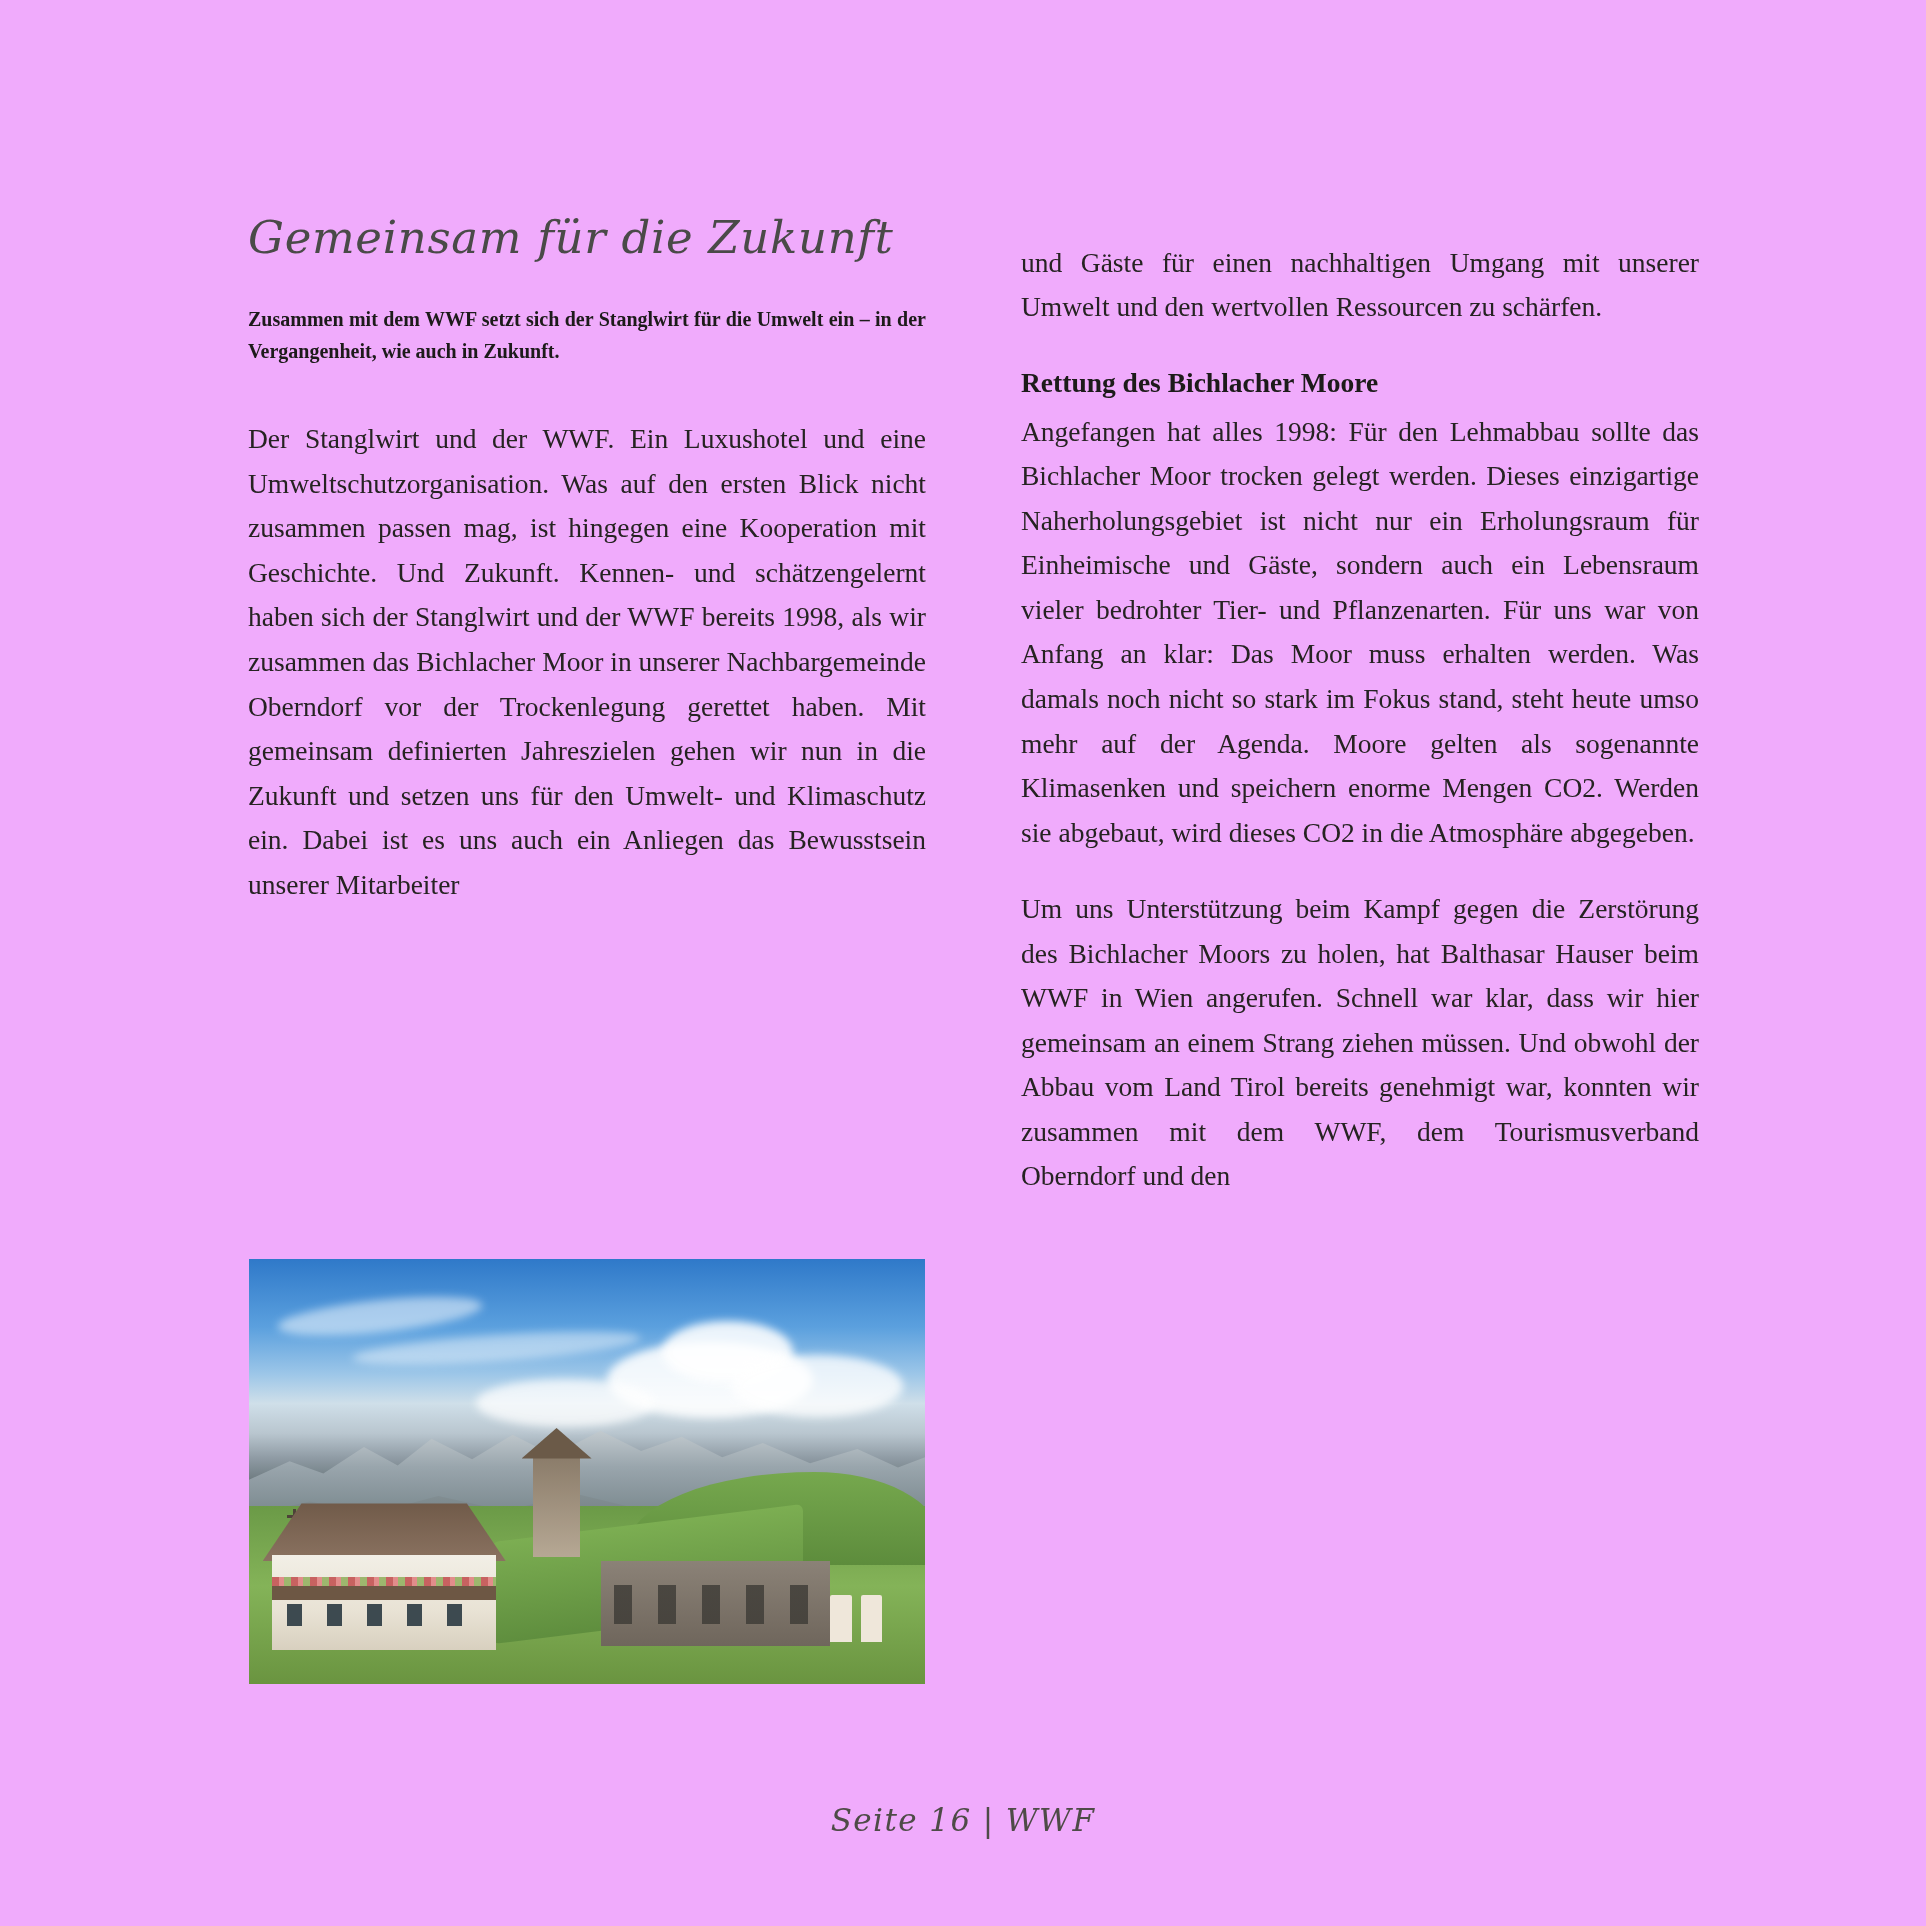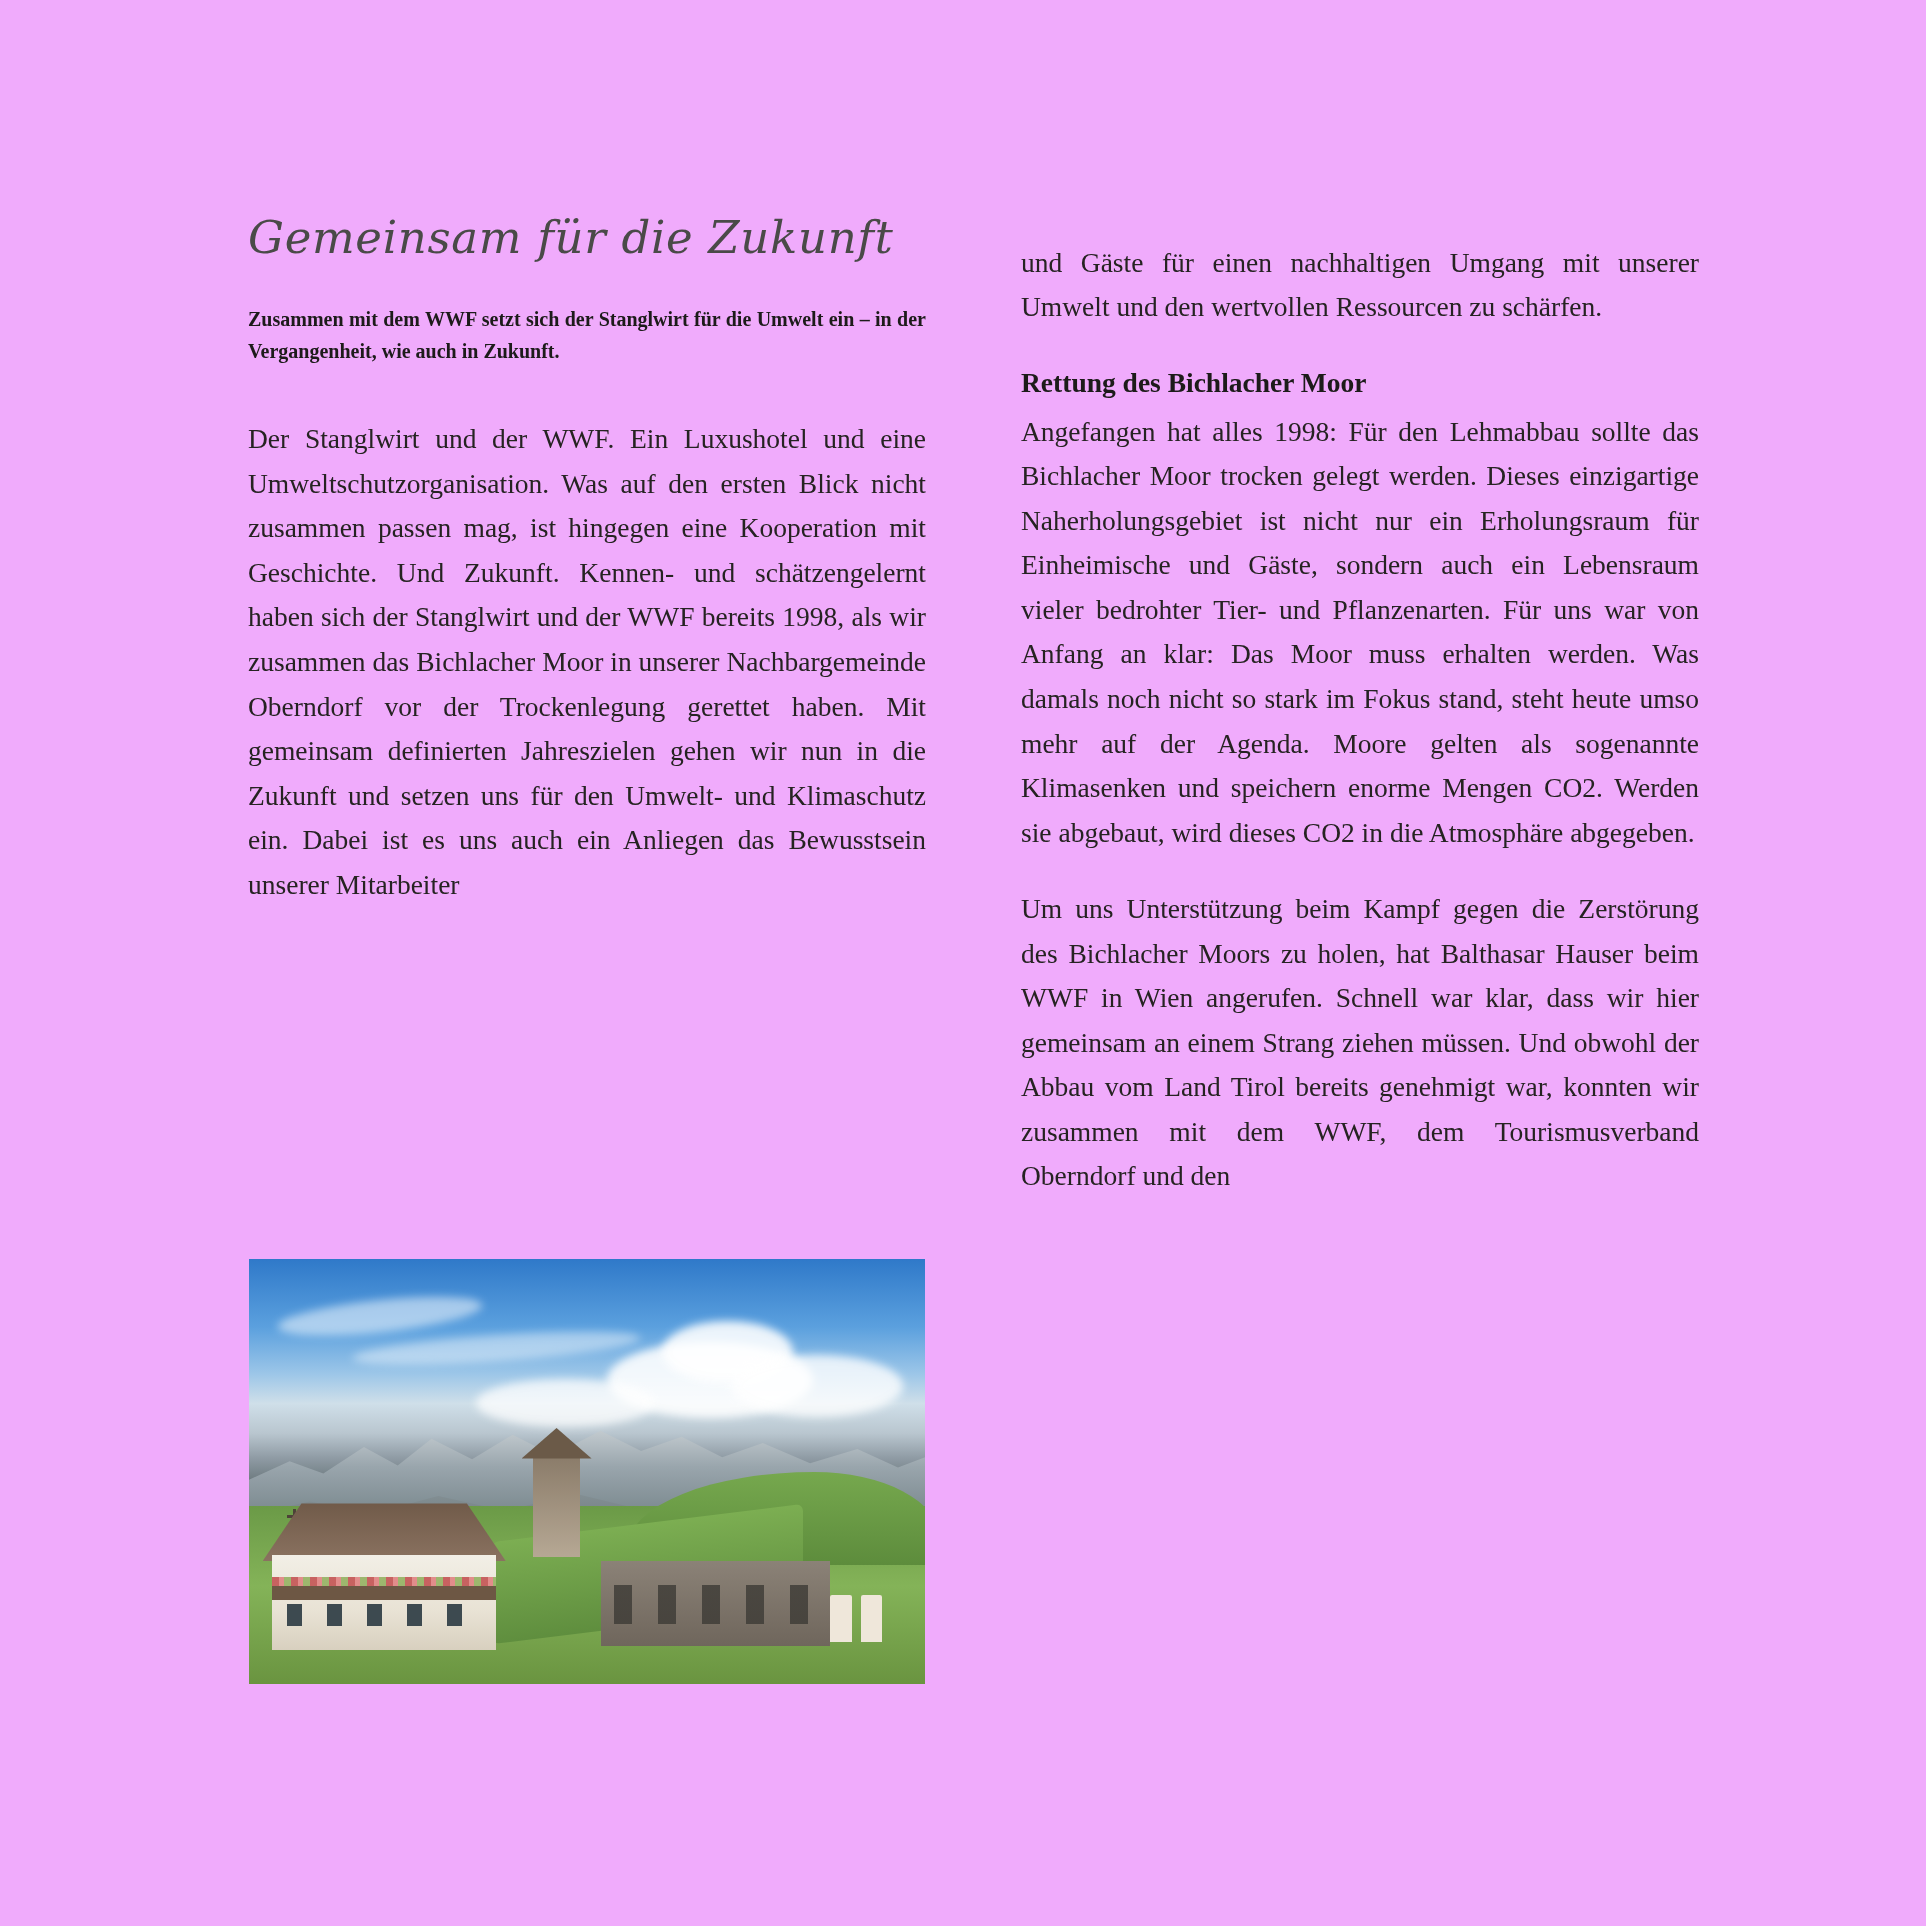--- a/index.html
+++ b/index.html
@@ -299,21 +299,21 @@
       <h1 class="script-title">Gemeinsam für die Zukunft</h1>
 
       <p class="lead">Zusammen mit dem WWF setzt sich der Stanglwirt für die Umwelt ein – in der Vergangenheit, wie auch in Zukunft.</p>
 
       <p class="body nojust">Der Stanglwirt und der WWF. Ein Luxushotel und eine Umweltschutzorganisation. Was auf den ersten Blick nicht zusammen passen mag, ist hingegen eine Kooperation mit Geschichte. Und Zukunft. Kennen- und schätzengelernt haben sich der Stanglwirt und der WWF bereits 1998, als wir zusammen das Bichlacher Moor in unserer Nachbargemeinde Oberndorf vor der Trockenlegung gerettet haben. Mit gemeinsam definierten Jahreszielen gehen wir nun in die Zukunft und setzen uns für den Umwelt- und Klimaschutz ein. Dabei ist es uns auch ein Anliegen das Bewusstsein unserer Mitarbeiter</p>
     </div>
 
     <div class="col col-right">
       <p class="body nojust">und Gäste für einen nachhaltigen Umgang mit unserer Umwelt und den wertvollen Ressourcen zu schärfen.</p>
 
-      <h2 class="subhead">Rettung des Bichlacher Moor</h2>
+      <h2 class="subhead">Rettung des Bichlacher Moore</h2>
 
       <p class="body nojust">Angefangen hat alles 1998: Für den Lehmabbau sollte das Bichlacher Moor trocken gelegt werden. Dieses einzigartige Naherholungsgebiet ist nicht nur ein Erholungsraum für Einheimische und Gäste, sondern auch ein Lebensraum vieler bedrohter Tier- und Pflanzenarten. Für uns war von Anfang an klar: Das Moor muss erhalten werden. Was damals noch nicht so stark im Fokus stand, steht heute umso mehr auf der Agenda. Moore gelten als sogenannte Klimasenken und speichern enorme Mengen CO2. Werden sie abgebaut, wird dieses CO2 in die Atmosphäre abgegeben.</p>
 
       <p class="body nojust">Um uns Unterstützung beim Kampf gegen die Zerstörung des Bichlacher Moors zu holen, hat Balthasar Hauser beim WWF in Wien angerufen. Schnell war klar, dass wir hier gemeinsam an einem Strang ziehen müssen. Und obwohl der Abbau vom Land Tirol bereits genehmigt war, konnten wir zusammen mit dem WWF, dem Tourismusverband Oberndorf und den</p>
     </div>
 
   </div>
 
   <div class="photo">
     <div class="photo-inner">
@@ -336,15 +336,16 @@
         <div class="fh-body"></div>
         <div class="fh-flowers"></div>
         <div class="fh-balcony"></div>
         <div class="fh-windows"></div>
       </div>
       <div class="parasol p1"></div>
       <div class="parasol p2"></div>
     </div>
   </div>
 
+  <div class="footer">Seite 16 | WWF</div>
 
 </div>
 
 
 </body></html>

